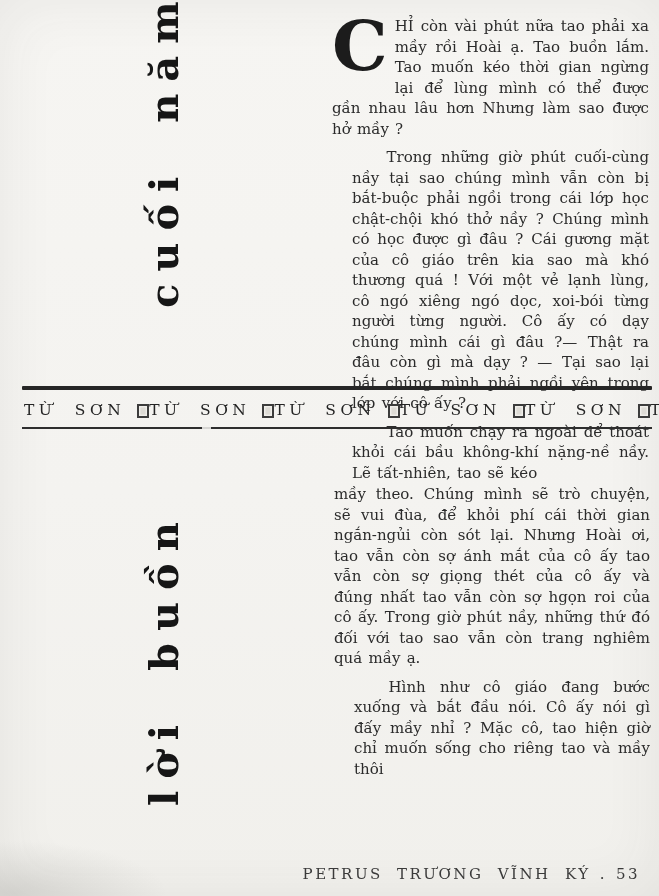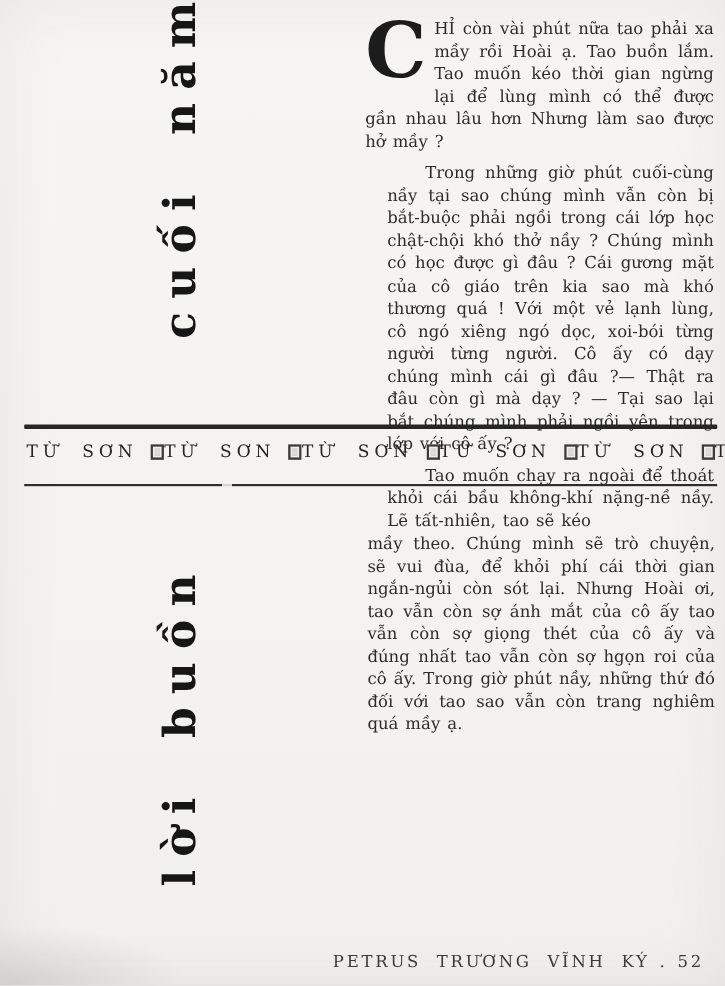--- a/index.html
+++ b/index.html
@@ -56,21 +56,21 @@
   .vt-top    { width: 260px; height: 56px; line-height: 56px; left: 34px; top: 150px; }
   .vt-bottom { width: 240px; height: 56px; line-height: 56px; left: 44px; top: 658px; }
 
   
   .band { position: absolute; left: 22px; top: 386px; width: 630px; }
   .band-rule-top { height: 3.5px; background: #262626; border-radius: 1px; }
   .band-row {
     display: flex;
     justify-content: space-between;
     align-items: center;
-    padding: 11px 4px 21px 2px;
+    padding: 11px 4px 8px 2px;
     font-size: 15.5px;
     letter-spacing: 4.5px;
     word-spacing: 9px;
     color: #242424;
   }
   .band-unit { display: inline-flex; align-items: center; white-space: nowrap; }
   .orn {
     display: inline-block;
     width: 8px; height: 10px;
     border: 2px solid #3c3c3c;
@@ -149,20 +149,23 @@
 
       </span>
     </div>
     <div class="band-rule-bottom"></div>
   </div>
 
   <div class="text-block bottom-block">
     <p class="para">
       <span>mầy theo. Chúng mình sẽ trò chuyện, sẽ vui đùa, để khỏi phí cái thời gian ngắn-ngủi còn sót lại. Nhưng Hoài ơi, tao vẫn còn sợ ánh mắt của cô ấy tao vẫn còn sợ giọng thét của cô ấy và đúng nhất tao vẫn còn sợ hgọn roi của cô ấy. Trong giờ phút nầy, những thứ đó đối với tao sao vẫn còn trang nghiêm quá mầy ạ.</span>
     </p>
+    <p class="para p-indent">
+      <span>Hình như cô giáo đang bước xuống và bắt đầu nói. Cô ấy nói gì đấy mầy nhỉ ? Mặc cô, tao hiện giờ chỉ muốn sống cho riêng tao và mầy thôi</span>
+    </p>
 
   </div>
 
   <div class="footer">
-    <span>PETRUS TRƯƠNG VĨNH KÝ</span><span class="sep">.</span><span>52</span>
+    <span>PETRUS TRƯƠNG VĨNH KÝ</span><span class="sep">.</span><span>53</span>
   </div>
 
 </div>
 
 </body></html>

